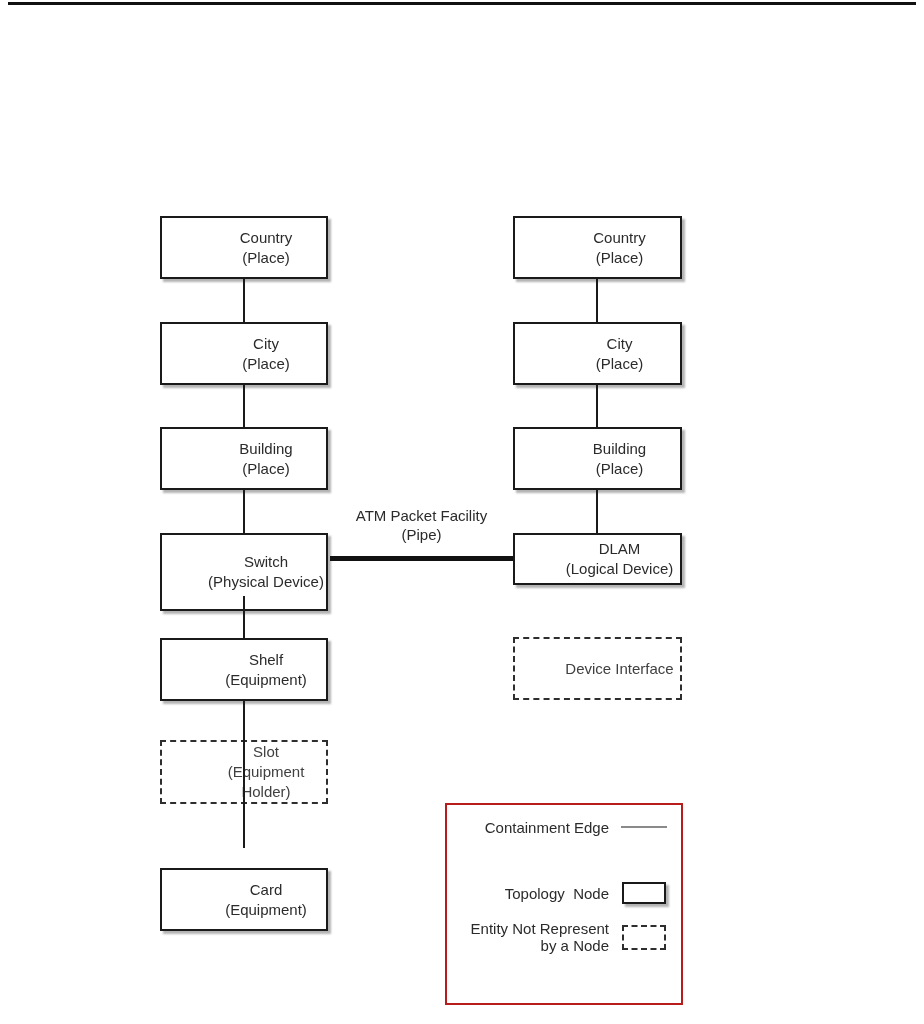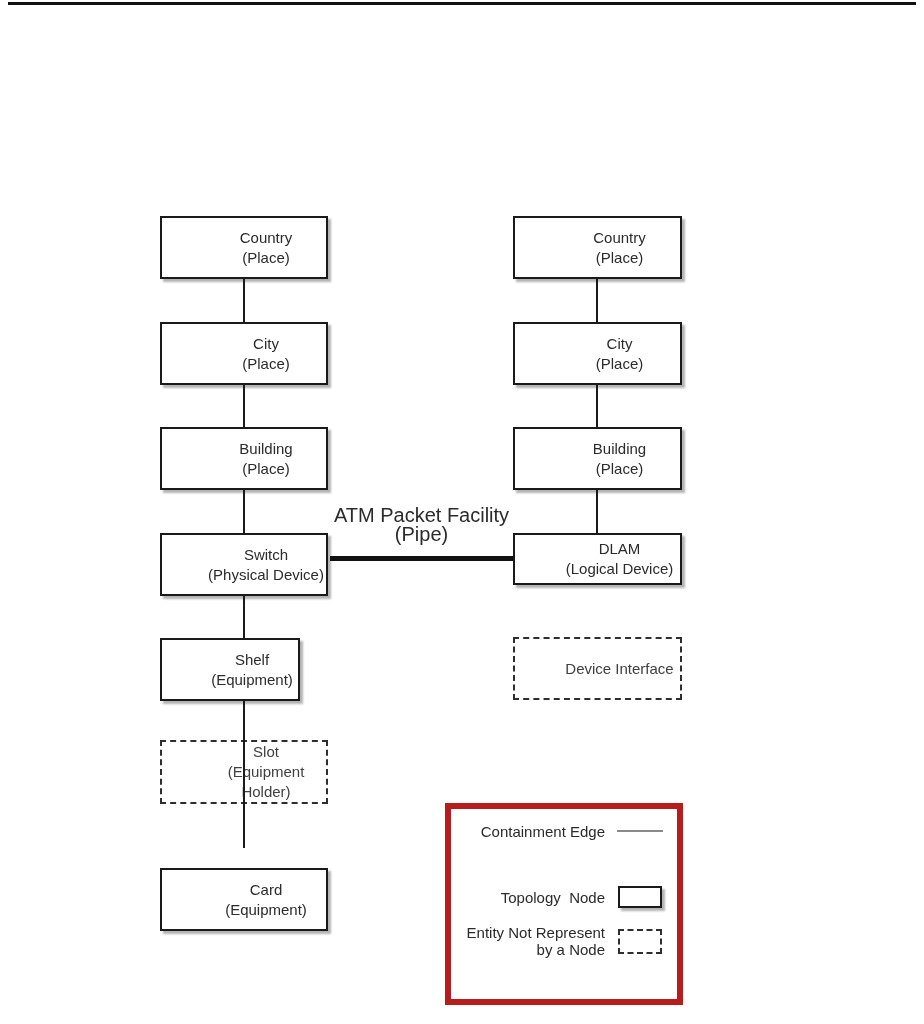--- a/index.html
+++ b/index.html
@@ -55,31 +55,31 @@
     left: 330px; top: 556px;
     width: 183px; height: 5px;
     background: #111111;
     z-index: 2;
   }
   .pipe-label {
     position: absolute;
     left: 330px; top: 506px;
     width: 183px;
     text-align: center;
-    font-size: 20px;
+    font-size: 15px;
     line-height: 19px;
     color: #2b2b2b;
     z-index: 2;
   }
   .legend {
     position: absolute;
     left: 445px; top: 803px;
     width: 238px; height: 202px;
     box-sizing: border-box;
-    border: 6px solid #b91c1c;
+    border: 2px solid #b91c1c;
     background: #ffffff;
   }
   .legend-row {
     position: absolute;
     left: 10px; right: 14px;
     display: flex;
     align-items: center;
     justify-content: flex-end;
   }
   .legend-label {
@@ -122,25 +122,25 @@
     <span>(Place)</span>
   </div>
   <div class="node solid" style="left:160px;top:322px;width:168px;height:63px">
     <span>City</span>
     <span>(Place)</span>
   </div>
   <div class="node solid" style="left:160px;top:427px;width:168px;height:63px">
     <span>Building</span>
     <span>(Place)</span>
   </div>
-  <div class="node solid" style="left:160px;top:533px;width:168px;height:63px">
+  <div class="node solid" style="left:160px;top:533px;width:168px;height:78px">
     <span>Switch</span>
     <span>(Physical Device)</span>
   </div>
-  <div class="node solid" style="left:160px;top:638px;width:140px;height:63px">
+  <div class="node solid" style="left:160px;top:638px;width:168px;height:63px">
     <span>Shelf</span>
     <span>(Equipment)</span>
   </div>
   <div class="node dashed" style="left:160px;top:740px;width:168px;height:64px">
     <span>Slot</span>
     <span>(Equipment Holder)</span>
   </div>
   <div class="node solid" style="left:160px;top:868px;width:168px;height:63px">
     <span>Card</span>
     <span>(Equipment)</span>

